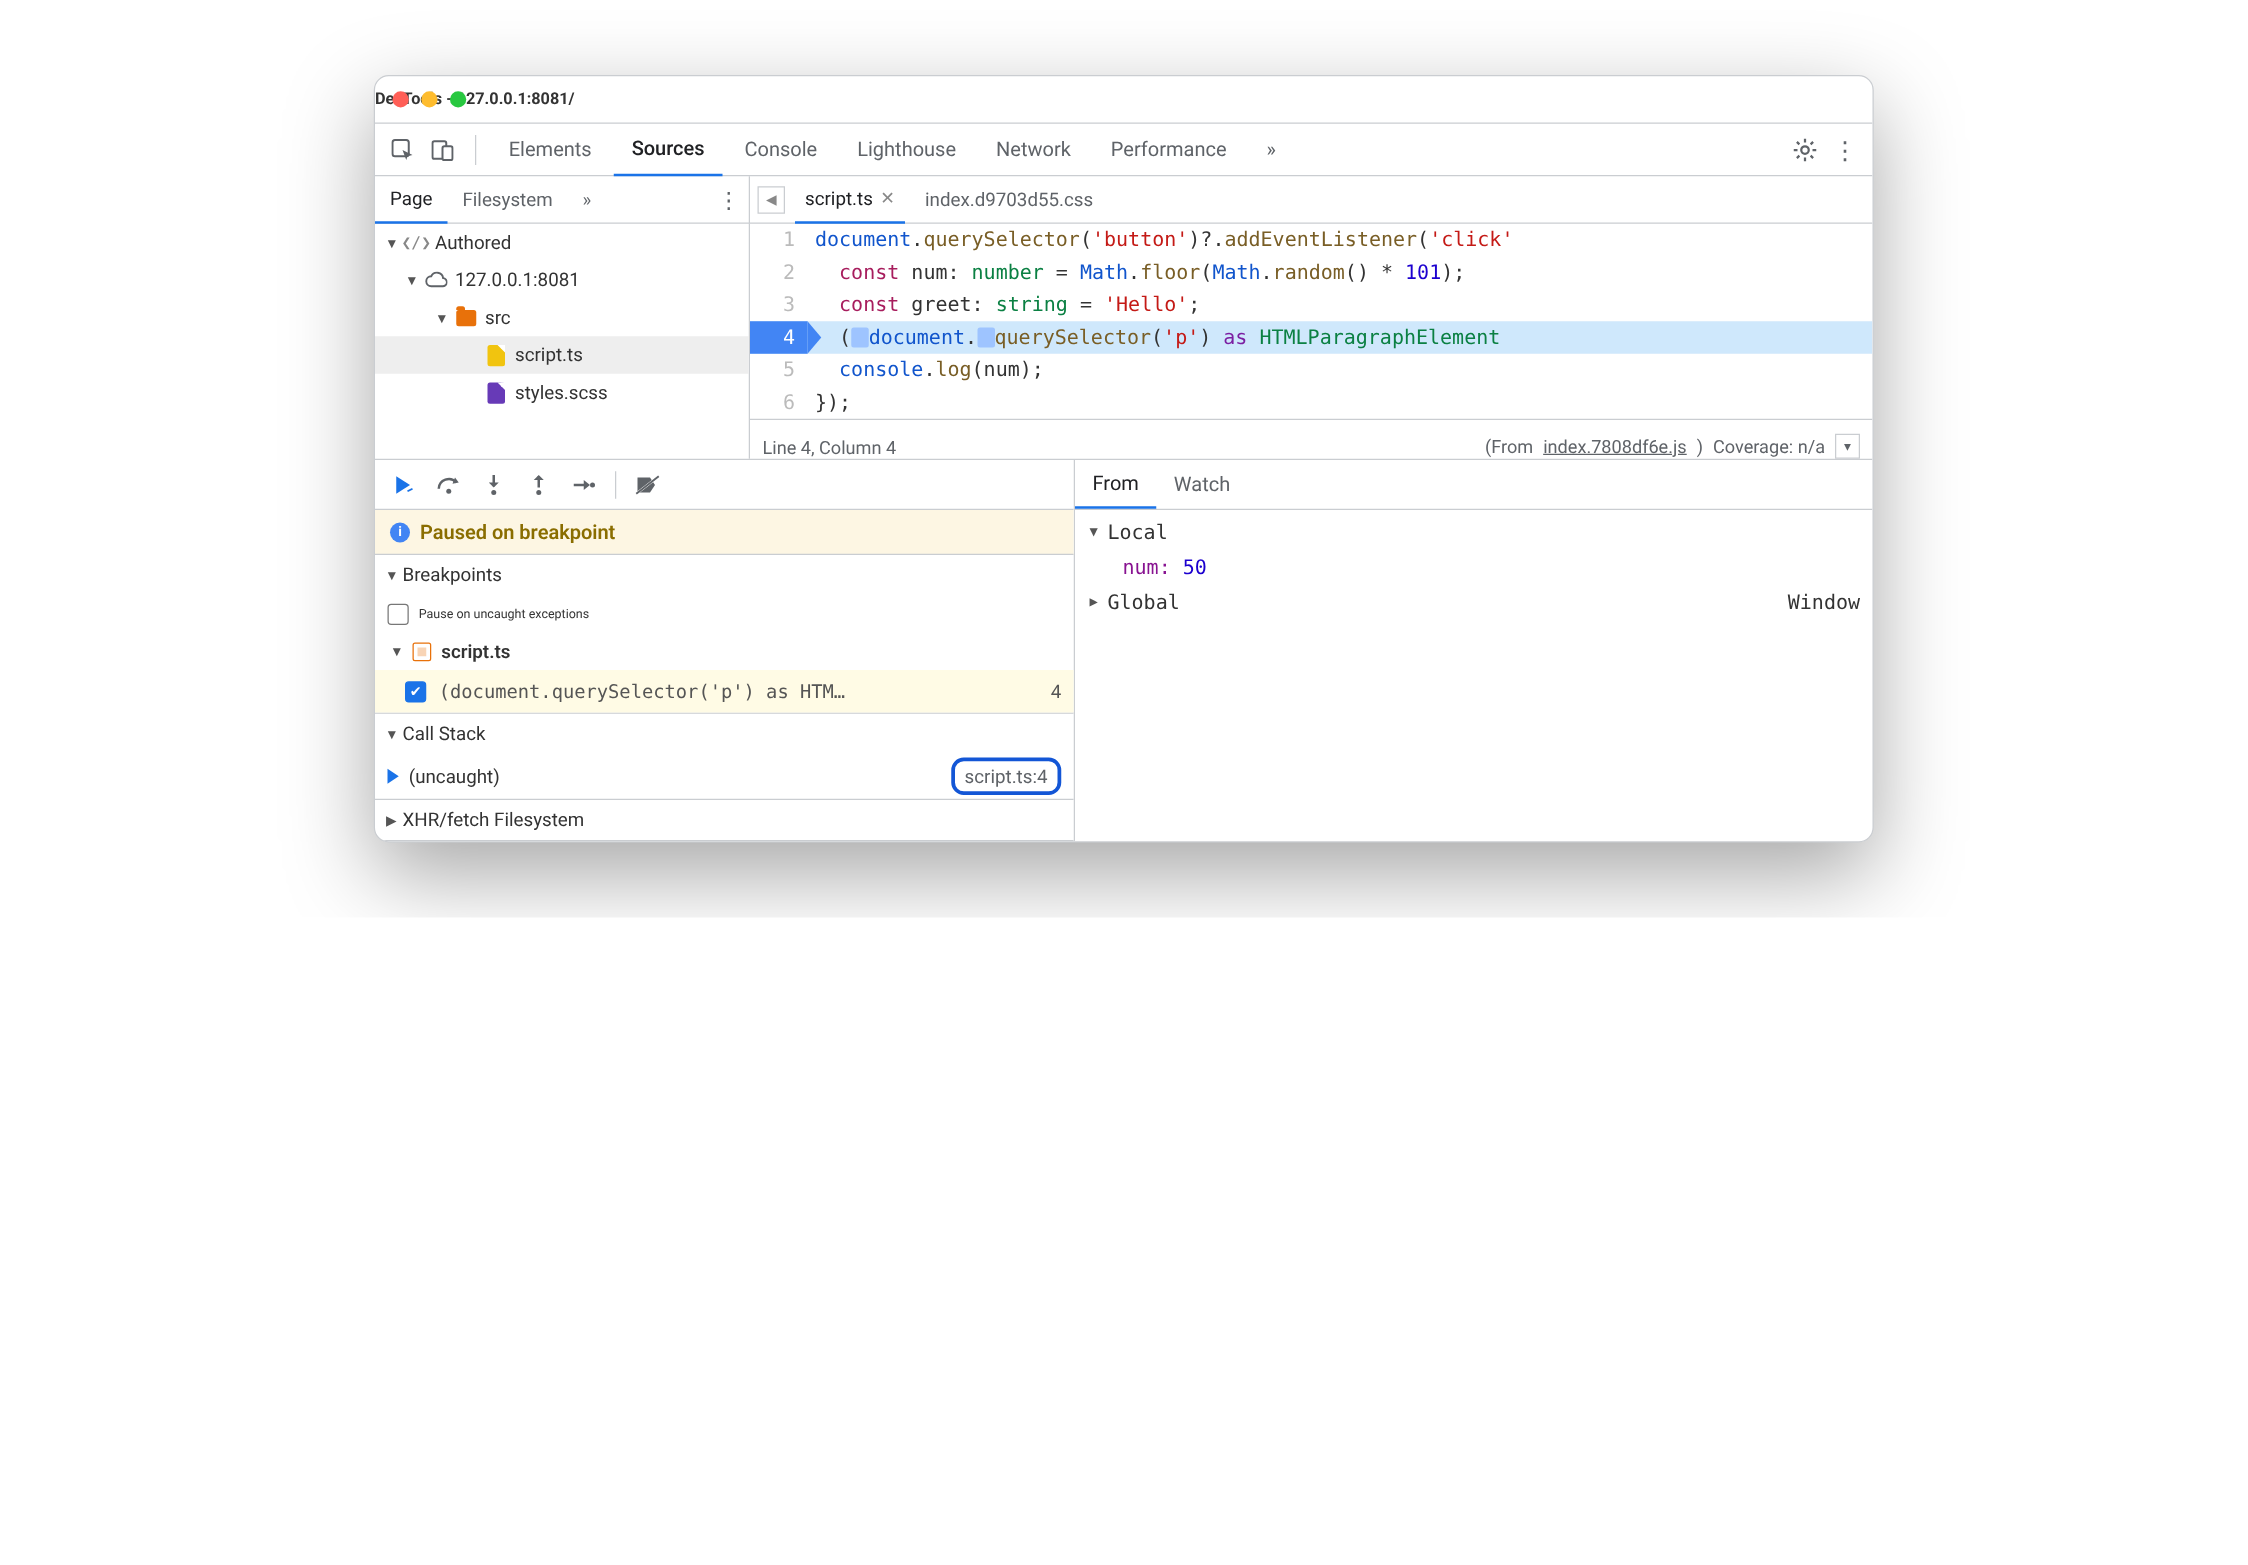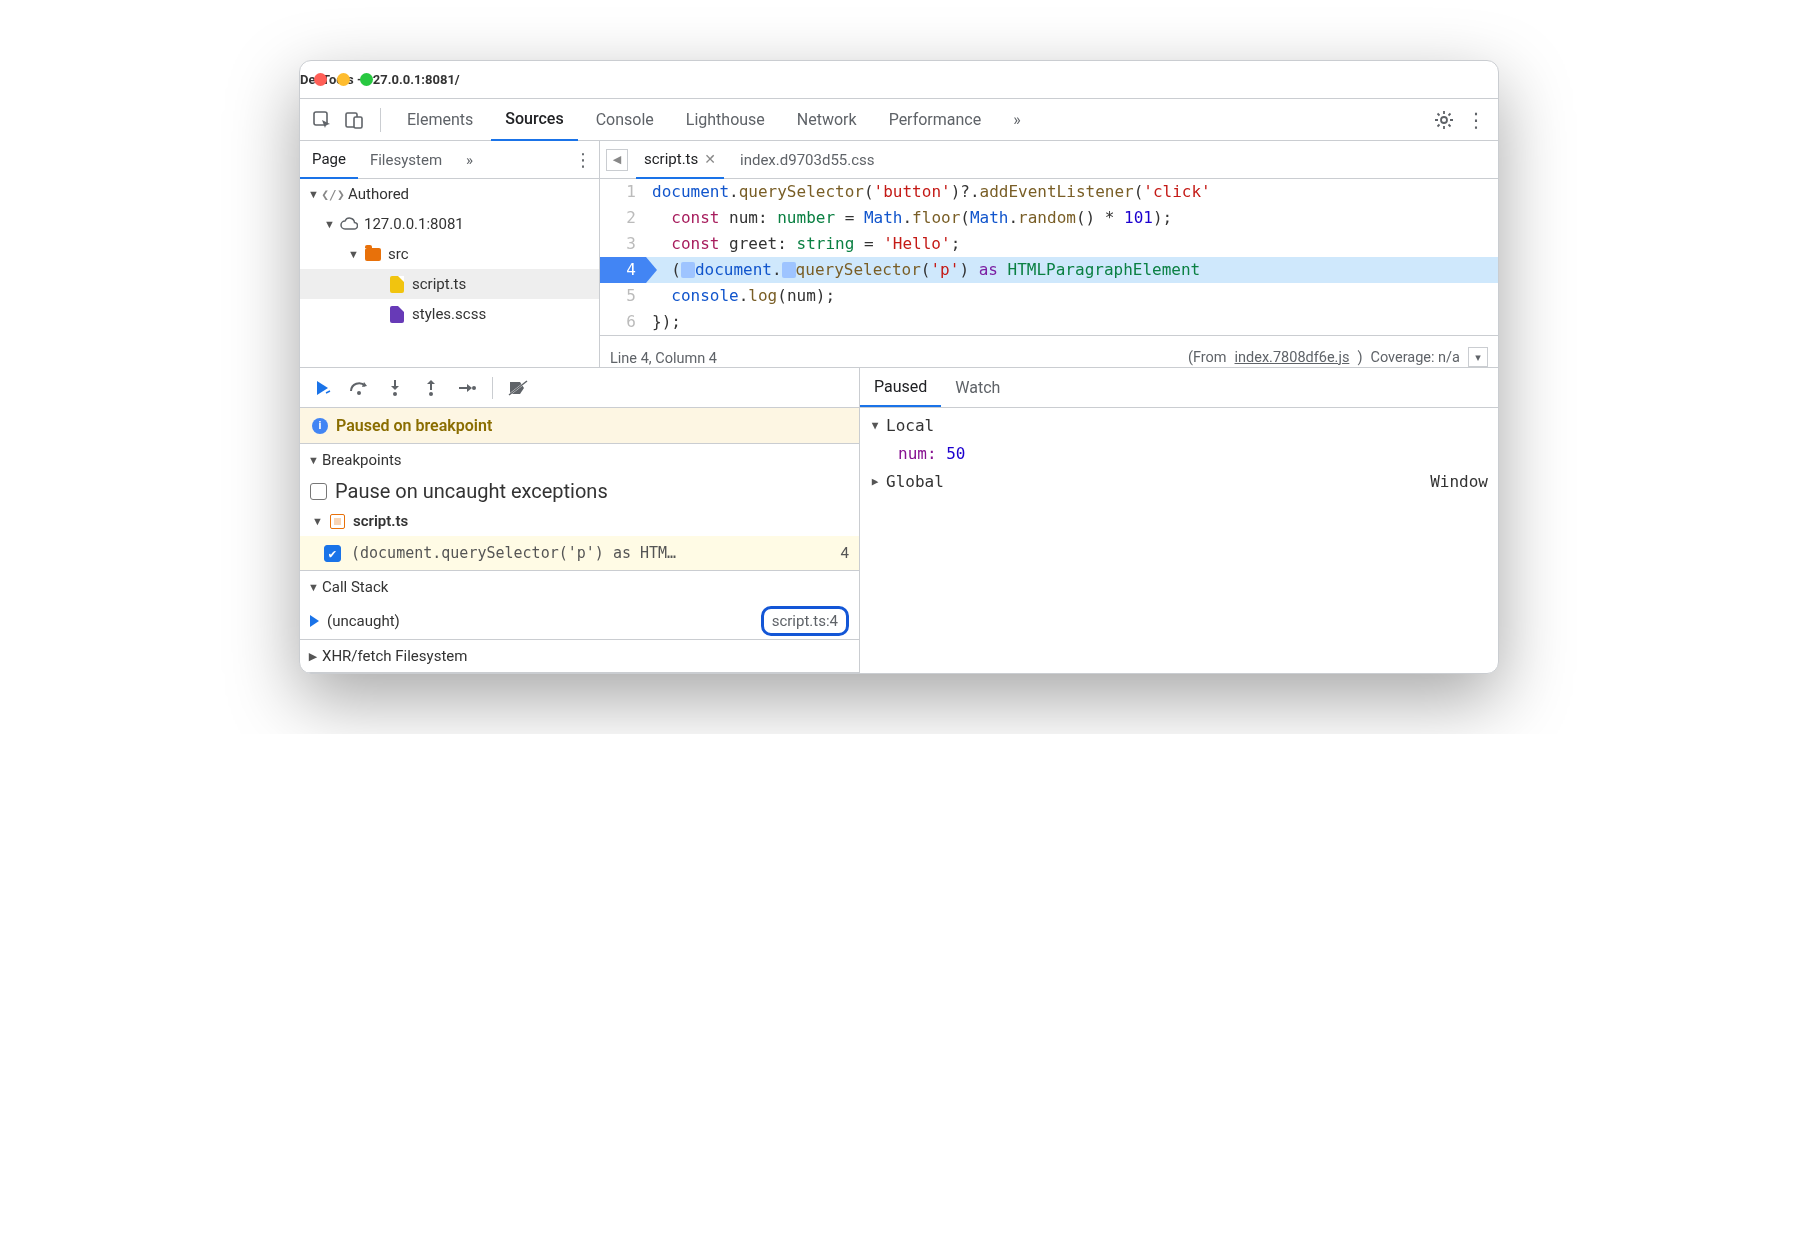--- a/index.html
+++ b/index.html
@@ -94,21 +94,21 @@
   .dbg-left{border-right:1px solid var(--border);display:flex;flex-direction:column;overflow:hidden}
   .dbg-tools{display:flex;align-items:center;height:40px;gap:14px;padding:0 12px;border-bottom:1px solid var(--border);color:#5f6368}
   .dbg-tools .ic{width:22px;height:22px;display:flex;align-items:center;justify-content:center}
   .dbg-tools .play{color:var(--accent)}
   .dbg-tools .sep{width:1px;height:22px;background:var(--border)}
   .paused{display:flex;align-items:center;gap:8px;height:36px;padding:0 12px;background:var(--paused-bg);color:#8a6d00;font-weight:600;border-bottom:1px solid var(--border)}
   .info-ic{width:16px;height:16px;border-radius:50%;background:#4285f4;color:#fff;display:flex;align-items:center;justify-content:center;font-size:11px;font-weight:700}
   .section{border-bottom:1px solid var(--border)}
   .section-h{display:flex;align-items:center;height:32px;padding:0 8px;font-size:15px;color:#333}
   .section-h .tw{margin-right:4px}
-  .chkrow{display:flex;align-items:center;height:30px;padding-left:10px;gap:8px;font-size:20px}
+  .chkrow{display:flex;align-items:center;height:30px;padding-left:10px;gap:8px;font-size:10px}
   .chkbox{width:17px;height:17px;border:1.5px solid #777;border-radius:3px;display:flex;align-items:center;justify-content:center}
   .chkbox.on{background:#1a73e8;border-color:#1a73e8;color:#fff;font-size:13px}
   .bp-item{display:flex;align-items:center;height:34px;padding:0 10px 0 24px;background:var(--yellow-bg);font-family:var(--mono);font-size:15px;color:#555;gap:10px}
   .bp-item .num{margin-left:auto;font-family:var(--sans);color:#555}
   .bp-group{display:flex;align-items:center;height:30px;padding-left:12px;gap:8px;font-size:15px}
   .bp-file-ic{width:15px;height:15px;border:1.5px solid var(--folder);border-radius:2px;position:relative}
   .bp-file-ic::after{content:"";position:absolute;inset:3px;background:var(--folder);opacity:.3}
   .stack-row{display:flex;align-items:center;height:36px;padding:0 10px;gap:8px;font-size:15px}
   .stack-row .loc{margin-left:auto;padding:3px 8px;border:3px solid #1356d6;border-radius:10px;font-size:15px;color:var(--text-dim)}
   .arrow-r{width:0;height:0;border:6px solid transparent;border-left:9px solid #1a73e8;border-right:none}
@@ -348,21 +348,21 @@
         <div class="section">
           <div class="section-h">
             <span class="tw">▶</span>
               <span>XHR/fetch Filesystem</span>
           </div>
         </div>
       </div>
 
       <div>
         <div class="scope-tabs">
-          <div class="st active">Paused</div>
+          <div class="st active">From</div>
           <div class="st">Watch</div>
         </div>
         <div class="scope-body">
           <div class="scope-row">
             <span class="tw">▼</span>
               <span>Local</span>
           </div>
           <div class="scope-row" style="padding-left:28px">
             <span class="skey"><span>num</span>:</span>&nbsp;
             <span class="snum">50</span>

